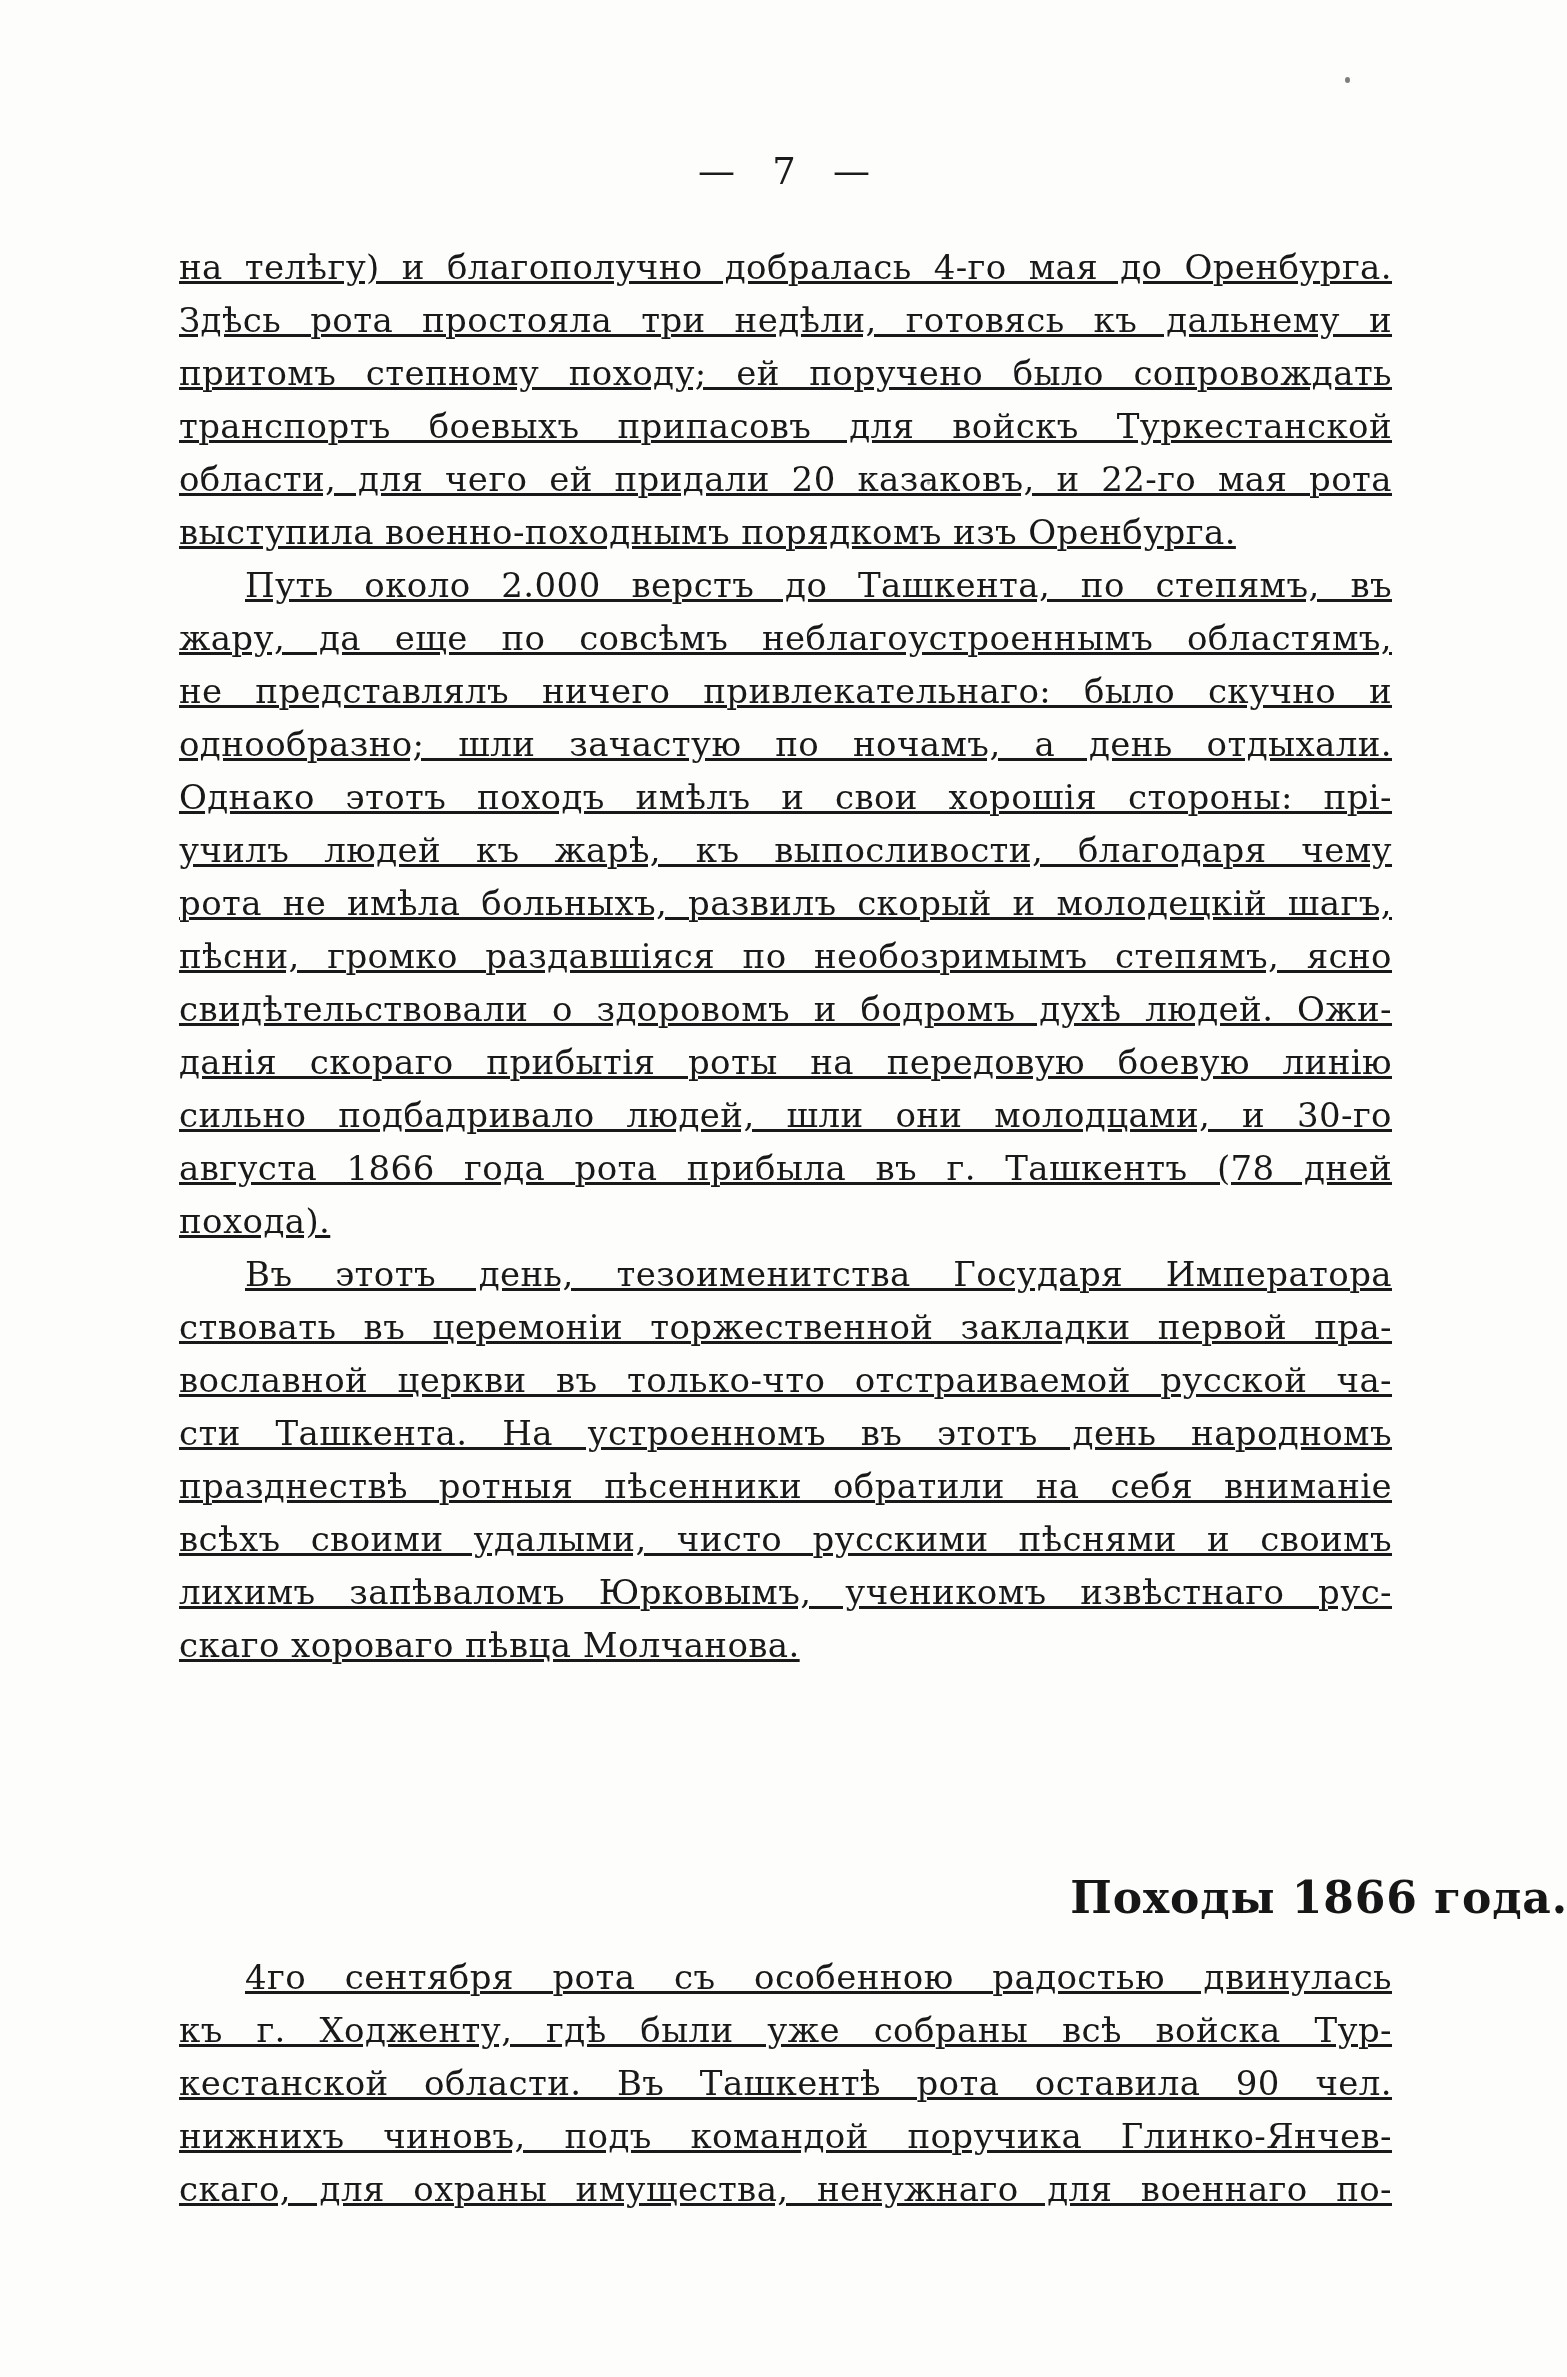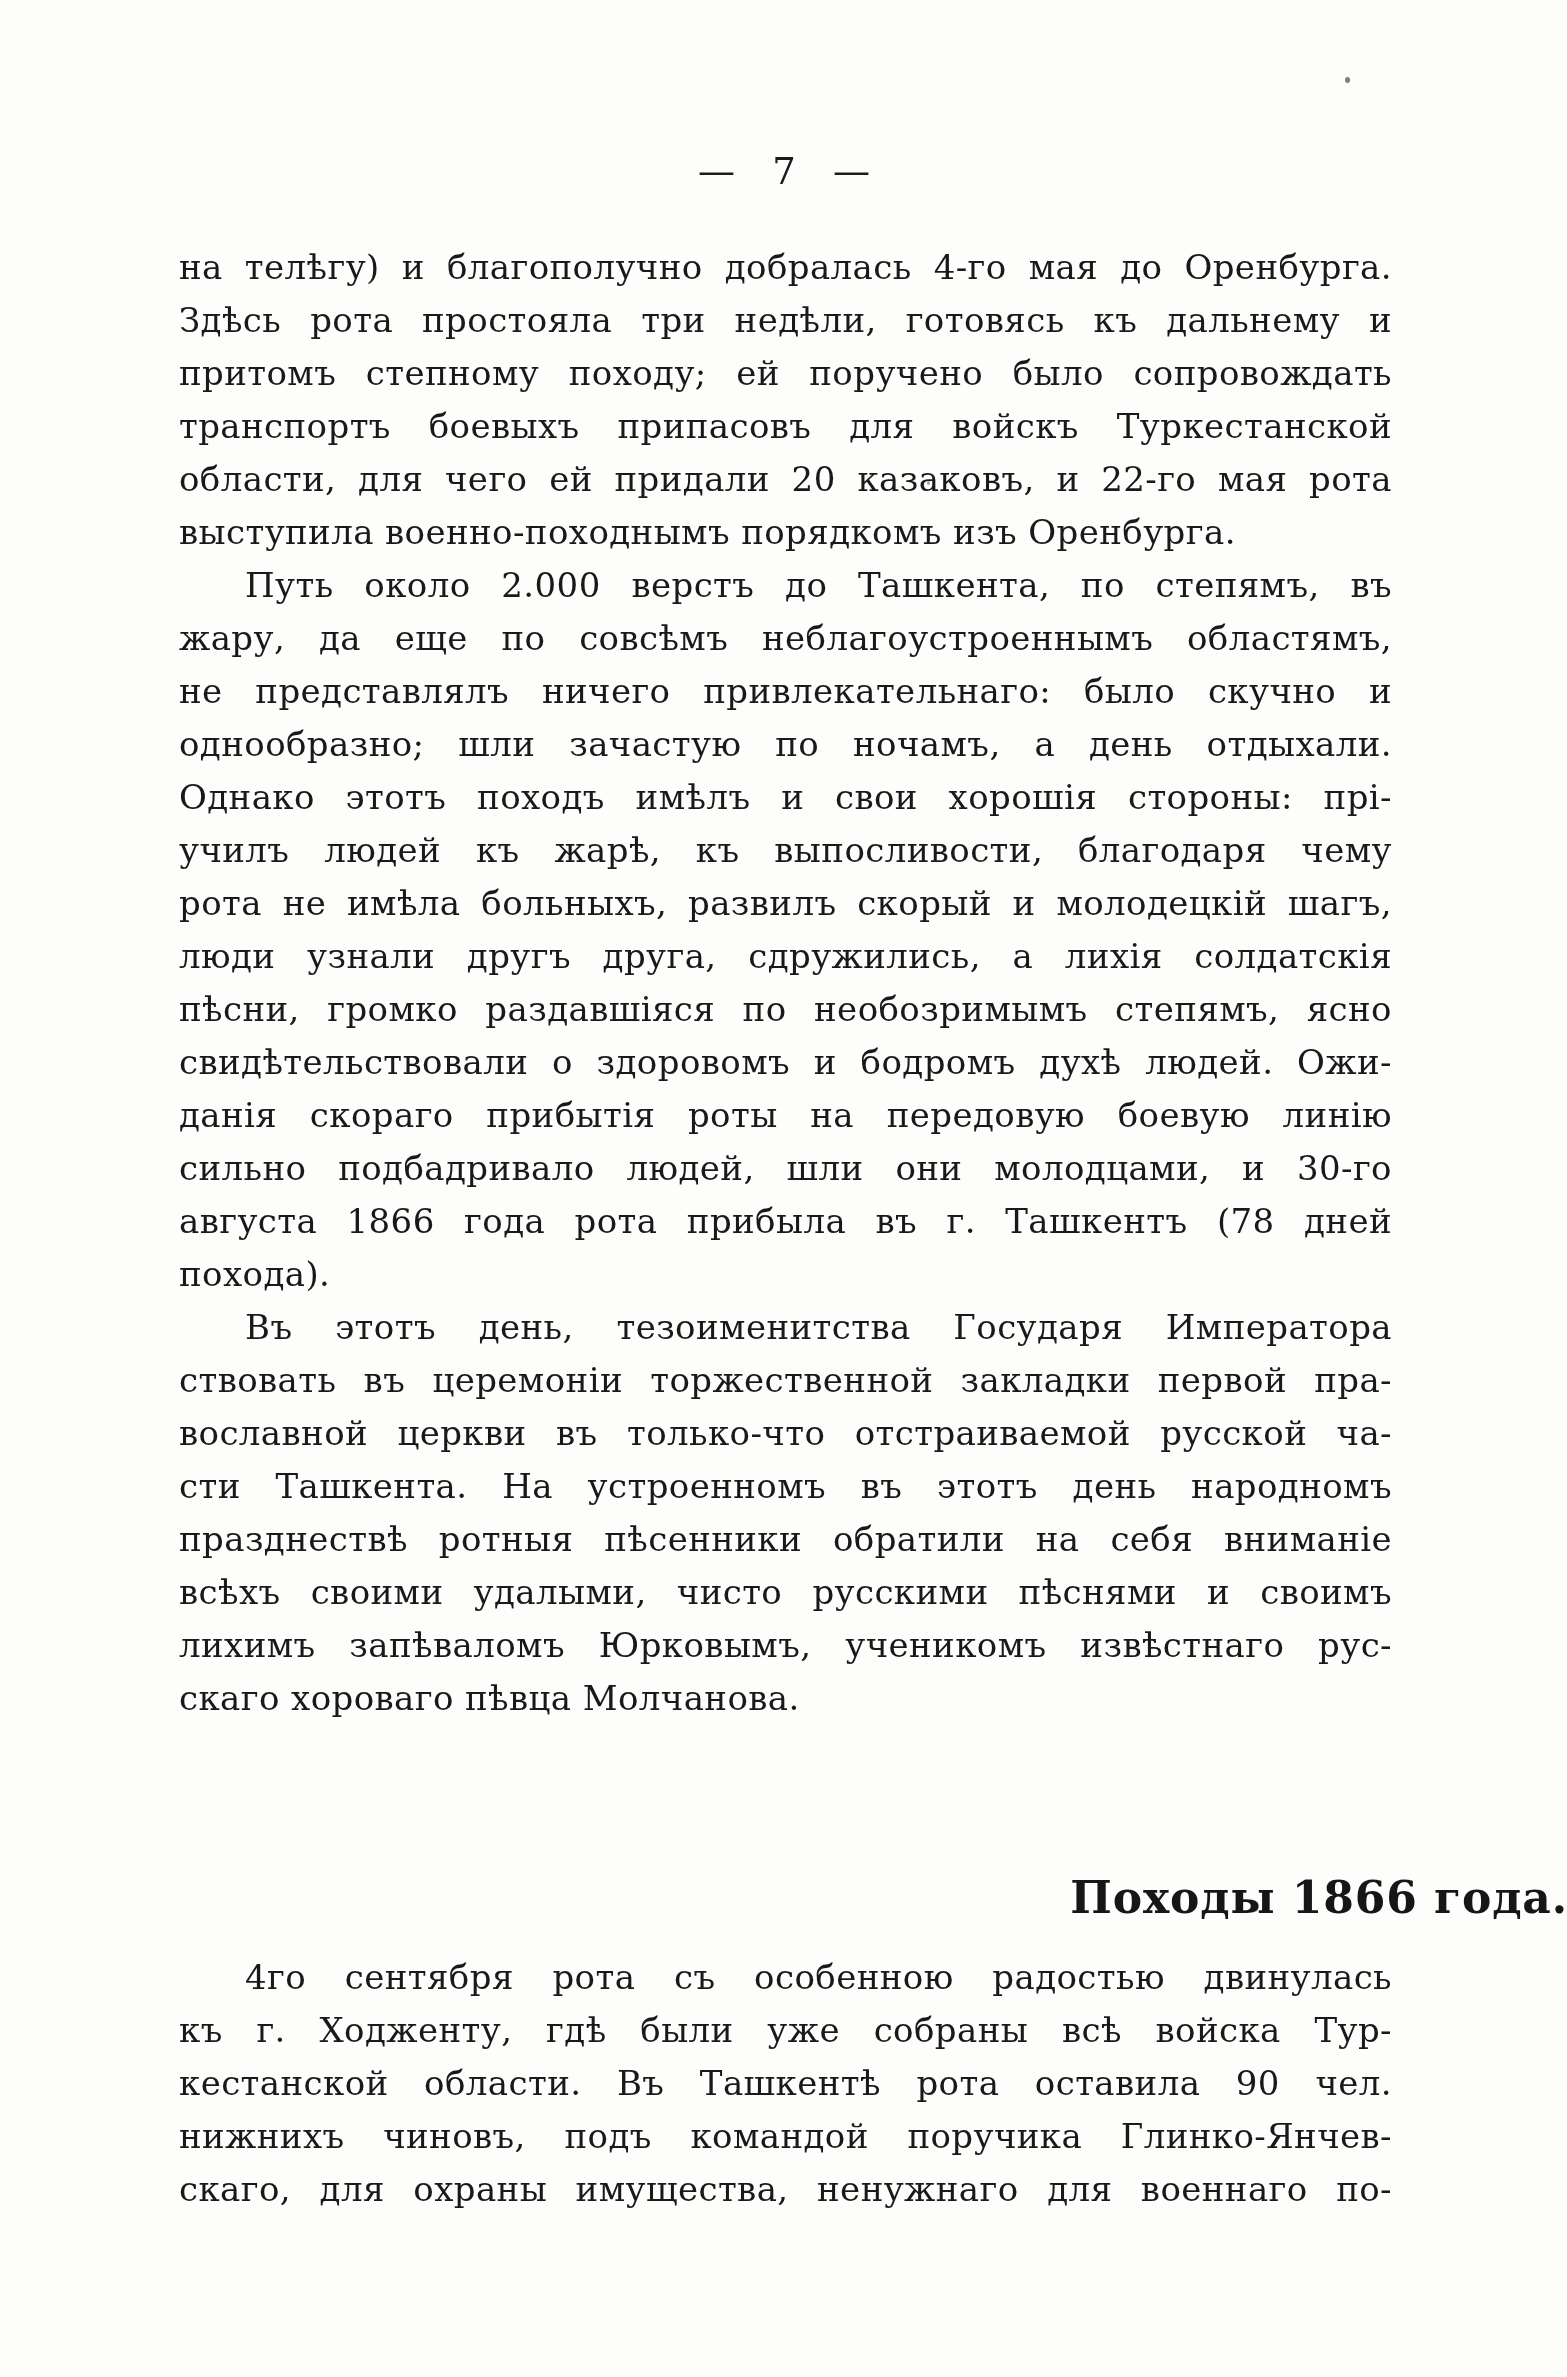--- a/index.html
+++ b/index.html
@@ -19,21 +19,21 @@
     color:#1b1b1b;
   }
   .block{
     position:absolute;left:179px;width:1213px;
     font-size:34px;line-height:53px;
     letter-spacing:0.4px;
     color:#191919;
   }
   .b1{top:241px;}
   .b4{top:1951px;}
-  .line{height:53px;overflow:visible;white-space:nowrap;}
+  .line{height:53px;overflow:visible;white-space:nowrap;text-decoration:underline;}
   .line.j{text-align:justify;text-align-last:justify;}
   .line.last{text-align:right;text-align-last:left;}
   .line.ind{text-indent:66px;}
   .heading{
     position:absolute;top:1871px;left:0;width:100%;
     text-align:right;
     font-size:44px;line-height:53px;
     font-weight:bold;
     letter-spacing:0.9px;
     color:#161616;
@@ -61,21 +61,20 @@
     <div class="line j">области, для чего ей придали 20 казаковъ, и 22-го мая рота</div>
     <div class="line last">выступила военно-походнымъ порядкомъ изъ Оренбурга.</div>
 
     <div class="line j ind">Путь около 2.000 верстъ до Ташкента, по степямъ, въ</div>
     <div class="line j">жару, да еще по совсѣмъ неблагоустроеннымъ областямъ,</div>
     <div class="line j">не представлялъ ничего привлекательнаго: было скучно и</div>
     <div class="line j">однообразно; шли зачастую по ночамъ, а день отдыхали.</div>
     <div class="line j">Однако этотъ походъ имѣлъ и свои хорошія стороны: прі-</div>
     <div class="line j">училъ людей къ жарѣ, къ выпосливости, благодаря чему</div>
     <div class="line j">рота не имѣла больныхъ, развилъ скорый и молодецкій шагъ,</div>
-    <div class="line j">люди узнали другъ друга, сдружились, а лихія солдатскія</div>
     <div class="line j">пѣсни, громко раздавшіяся по необозримымъ степямъ, ясно</div>
     <div class="line j">свидѣтельствовали о здоровомъ и бодромъ духѣ людей. Ожи-</div>
     <div class="line j">данія скораго прибытія роты на передовую боевую линію</div>
     <div class="line j">сильно подбадривало людей, шли они молодцами, и 30-го</div>
     <div class="line j">августа 1866 года рота прибыла въ г. Ташкентъ (78 дней</div>
     <div class="line last">похода).</div>
 
     <div class="line j ind">Въ этотъ день, тезоименитства Государя Императора</div>
     <div class="line j">ствовать въ церемоніи торжественной закладки первой пра-</div>
     <div class="line j">вославной церкви въ только-что отстраиваемой русской ча-</div>

